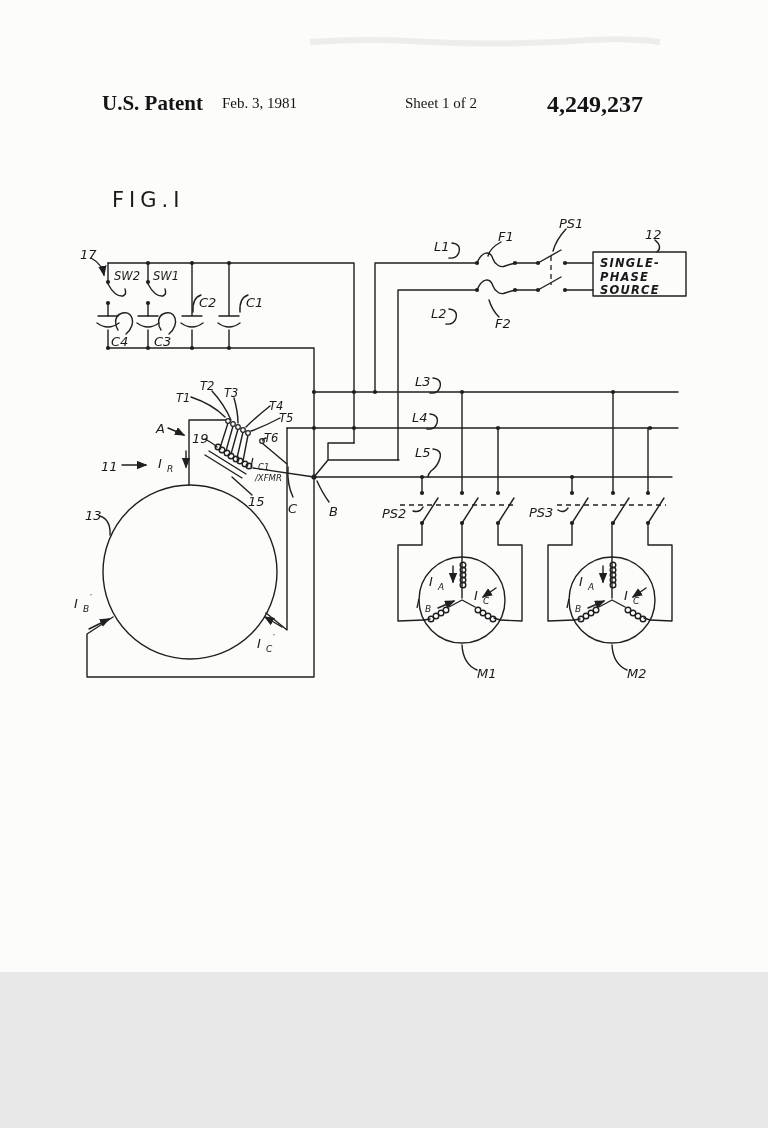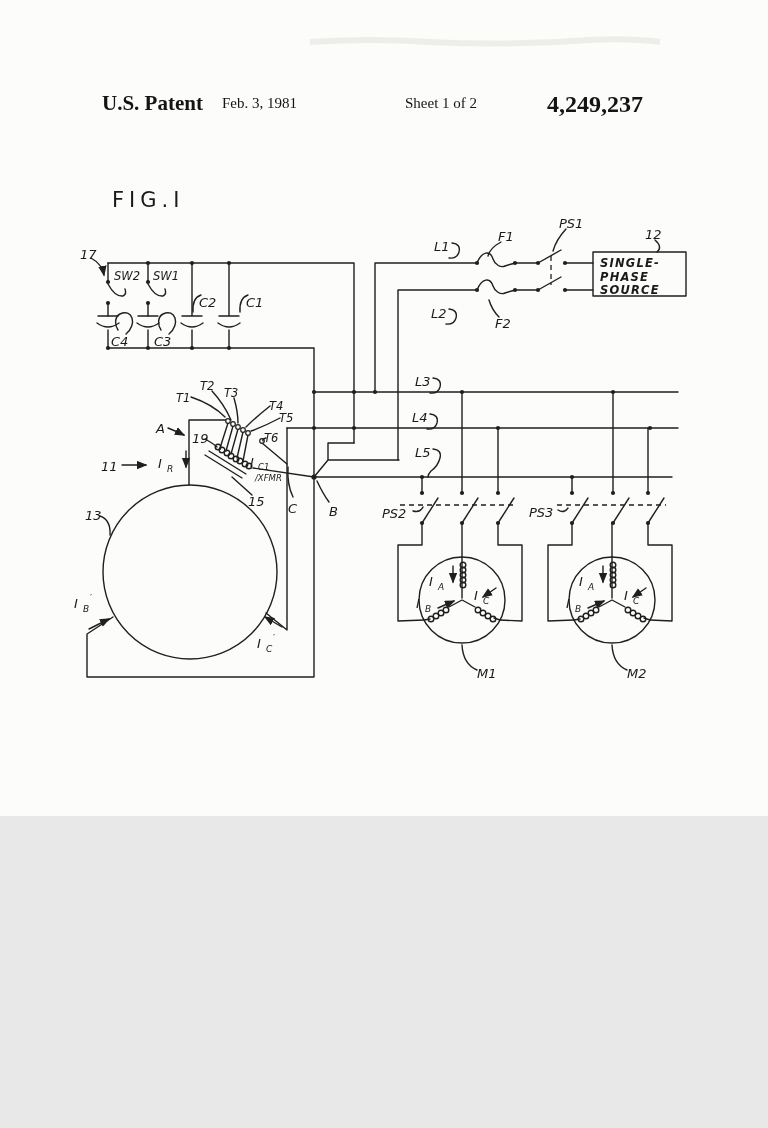--- a/index.html
+++ b/index.html
@@ -1,16 +1,16 @@
 <!DOCTYPE html>
 <html><head>
 <meta charset="utf-8">
 <style>
   html,body{margin:0;padding:0;background:#e8e8e8;}
-  .page{position:relative;width:768px;height:816px;background:#fcfcfb;margin:0 auto;overflow:hidden;}
+  .page{position:relative;width:768px;height:972px;background:#fcfcfb;margin:0 auto;overflow:hidden;}
   svg{position:absolute;left:0;top:0;}
   .w{fill:none;stroke:#1f1f1f;stroke-width:1.4;stroke-linecap:round;stroke-linejoin:round;}
   .wd{fill:none;stroke:#1f1f1f;stroke-width:1.3;stroke-dasharray:5 4;}
   .d{fill:#1f1f1f;stroke:none;}
   .tap{fill:#fcfcfb;stroke:#1f1f1f;stroke-width:1.2;}
   .hdr-b{font-family:"Liberation Serif","DejaVu Serif",serif;font-weight:bold;fill:#141414;}
   .hdr{font-family:"Liberation Serif","DejaVu Serif",serif;fill:#141414;}
   .fig{font-family:"DejaVu Sans","Liberation Sans",sans-serif;font-size:21px;letter-spacing:5px;fill:#1a1a1a;}
   .ht{font-family:"DejaVu Sans","Liberation Sans",sans-serif;font-style:italic;font-size:13px;fill:#1a1a1a;}
   .ht12{font-family:"DejaVu Sans","Liberation Sans",sans-serif;font-style:italic;font-size:11.5px;fill:#1a1a1a;}

